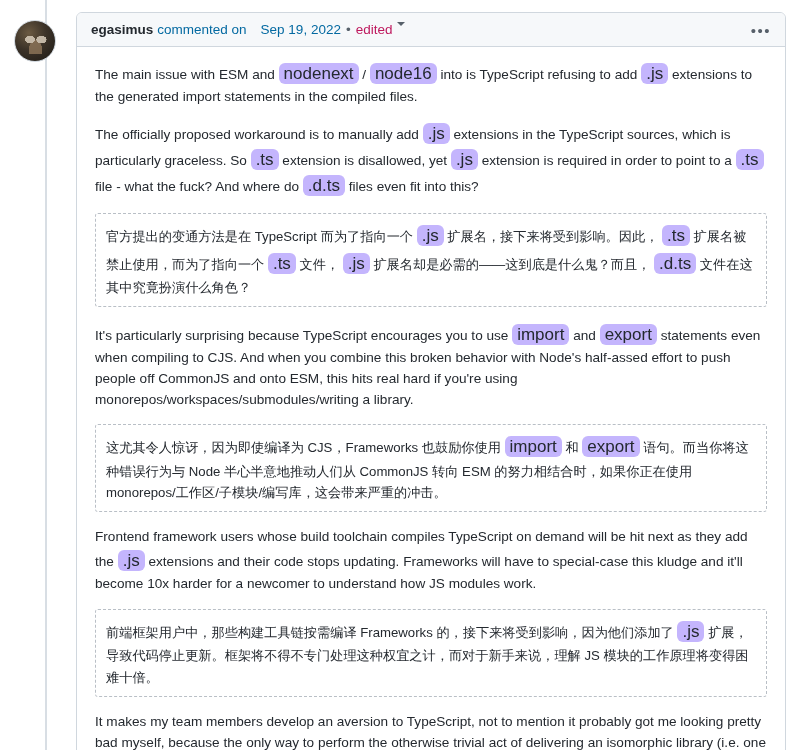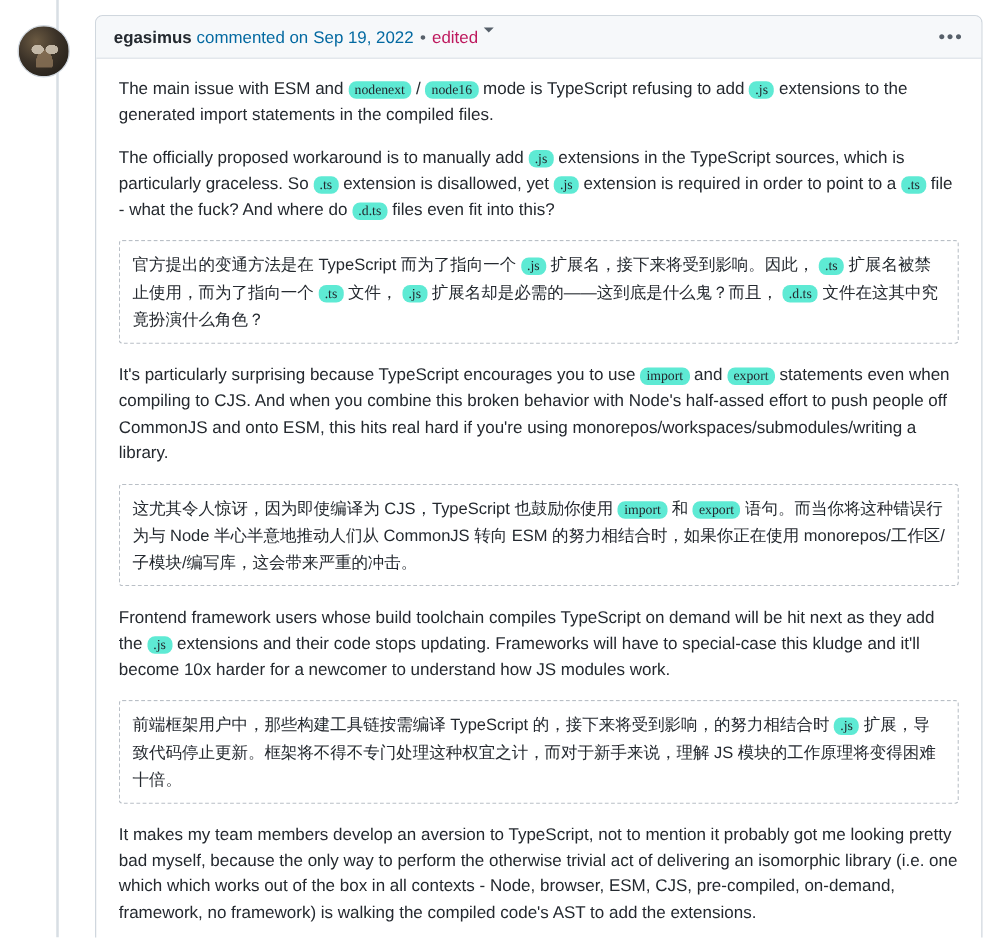--- a/index.html
+++ b/index.html
@@ -99,23 +99,23 @@
   .comment-body {
     padding: 14px 18px 4px 18px;
     font-size: 13.6px;
     line-height: 1.52;
     color: #24292f;
   }
   .para {
     margin: 0 0 14px 0;
   }
   code.inline {
-    font-family: Liberation Serif, serif;
-    font-size: 11px;
-    background: #5eead4;
+    font-family: Liberation Sans, sans-serif;
+    font-size: 17px;
+    background: #c4b5fd;
     border-radius: 6px;
     padding: 1px 5px;
     color: #24292f;
     white-space: nowrap;
   }
   .quote-box {
     border: 1px dashed #b9bfc6;
     border-radius: 3px;
     padding: 8px 10px;
     margin: 0 0 15px 0;
@@ -142,33 +142,33 @@
 
     <div class="avatar-col">
       <div class="avatar"></div>
     </div>
 
     <div class="comment-box">
 
       <div class="comment-header">
         <span class="author">egasimus</span>
         <span class="meta">commented on</span>
-        <span class="meta" style="margin-left:4px">Sep 19, 2022</span>
+        <span class="meta" style="margin-left:14px">Sep 19, 2022</span>
         <span class="dot-sep">•</span>
         <span class="edited">edited</span>
         <span class="caret"></span>
         <span class="kebab">•••</span>
       </div>
 
       <div class="comment-body" id="body">
-          <div class="para"><span>The main issue with ESM and </span><code class="inline">nodenext</code><span> / </span><code class="inline">node16</code><span> mode is TypeScript refusing to add </span><code class="inline">.js</code><span> extensions to the generated import statements in the compiled files.</span></div>
+          <div class="para"><span>The main issue with ESM and </span><code class="inline">nodenext</code><span> / </span><code class="inline">node16</code><span> into is TypeScript refusing to add </span><code class="inline">.js</code><span> extensions to the generated import statements in the compiled files.</span></div>
           <div class="para"><span>The officially proposed workaround is to manually add </span><code class="inline">.js</code><span> extensions in the TypeScript sources, which is particularly graceless. So </span><code class="inline">.ts</code><span> extension is disallowed, yet </span><code class="inline">.js</code><span> extension is required in order to point to a </span><code class="inline">.ts</code><span> file - what the fuck? And where do </span><code class="inline">.d.ts</code><span> files even fit into this?</span></div>
           <div class="quote-box"><span>官方提出的变通方法是在 TypeScript 而为了指向一个 </span><code class="inline">.js</code><span> 扩展名，接下来将受到影响。因此， </span><code class="inline">.ts</code><span> 扩展名被禁止使用，而为了指向一个 </span><code class="inline">.ts</code><span> 文件， </span><code class="inline">.js</code><span> 扩展名却是必需的——这到底是什么鬼？而且， </span><code class="inline">.d.ts</code><span> 文件在这其中究竟扮演什么角色？</span></div>
           <div class="para"><span>It's particularly surprising because TypeScript encourages you to use </span><code class="inline">import</code><span> and </span><code class="inline">export</code><span> statements even when compiling to CJS. And when you combine this broken behavior with Node's half-assed effort to push people off CommonJS and onto ESM, this hits real hard if you're using monorepos/workspaces/submodules/writing a library.</span></div>
-          <div class="quote-box"><span>这尤其令人惊讶，因为即使编译为 CJS，TypeScript 也鼓励你使用 </span><code class="inline">import</code><span> 和 </span><code class="inline">export</code><span> 语句。而当你将这种错误行为与 Node 半心半意地推动人们从 CommonJS 转向 ESM 的努力相结合时，如果你正在使用 monorepos/工作区/子模块/编写库，这会带来严重的冲击。</span></div>
+          <div class="quote-box"><span>这尤其令人惊讶，因为即使编译为 CJS，Frameworks 也鼓励你使用 </span><code class="inline">import</code><span> 和 </span><code class="inline">export</code><span> 语句。而当你将这种错误行为与 Node 半心半意地推动人们从 CommonJS 转向 ESM 的努力相结合时，如果你正在使用 monorepos/工作区/子模块/编写库，这会带来严重的冲击。</span></div>
           <div class="para"><span>Frontend framework users whose build toolchain compiles TypeScript on demand will be hit next as they add the </span><code class="inline">.js</code><span> extensions and their code stops updating. Frameworks will have to special-case this kludge and it'll become 10x harder for a newcomer to understand how JS modules work.</span></div>
-          <div class="quote-box"><span>前端框架用户中，那些构建工具链按需编译 TypeScript 的，接下来将受到影响，的努力相结合时 </span><code class="inline">.js</code><span> 扩展，导致代码停止更新。框架将不得不专门处理这种权宜之计，而对于新手来说，理解 JS 模块的工作原理将变得困难十倍。</span></div>
+          <div class="quote-box"><span>前端框架用户中，那些构建工具链按需编译 Frameworks 的，接下来将受到影响，因为他们添加了 </span><code class="inline">.js</code><span> 扩展，导致代码停止更新。框架将不得不专门处理这种权宜之计，而对于新手来说，理解 JS 模块的工作原理将变得困难十倍。</span></div>
           <div class="para"><span>It makes my team members develop an aversion to TypeScript, not to mention it probably got me looking pretty bad myself, because the only way to perform the otherwise trivial act of delivering an isomorphic library (i.e. one which which works out of the box in all contexts - Node, browser, ESM, CJS, pre-compiled, on-demand, framework, no framework) is walking the compiled code's AST to add the extensions.</span></div>
         </div>
 
     </div>
   </div>
 </div>
 
 </body></html>

